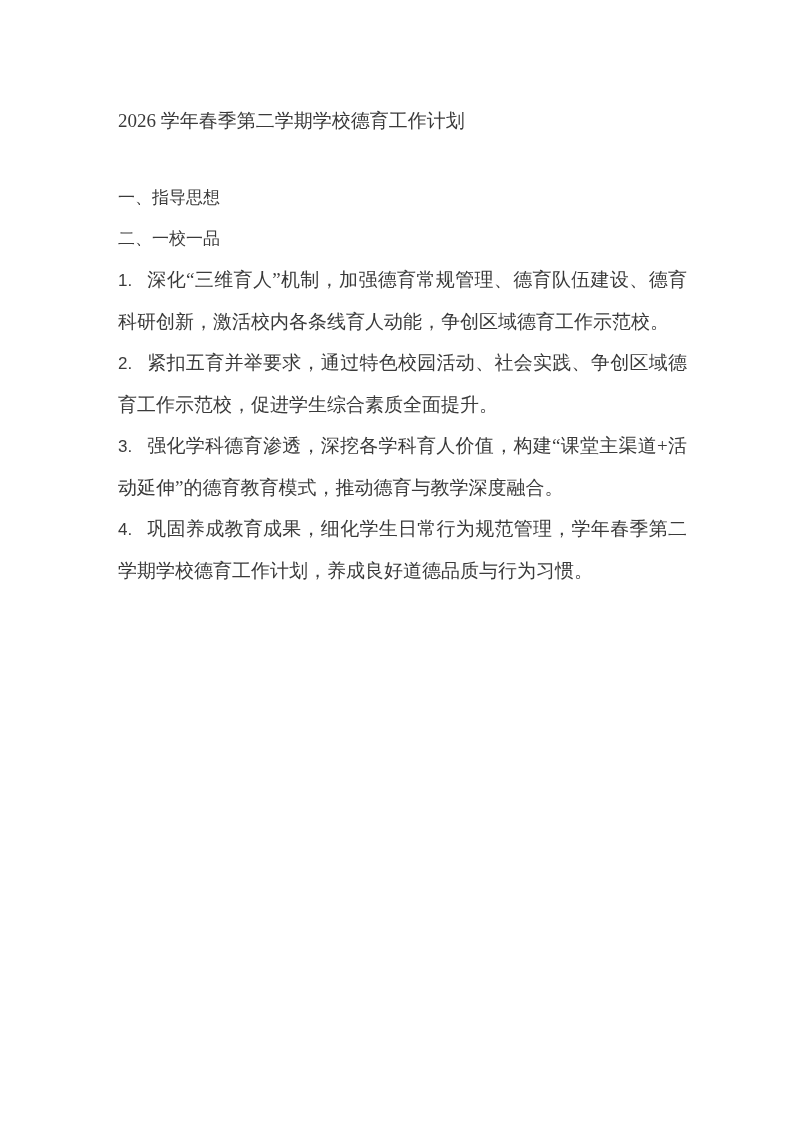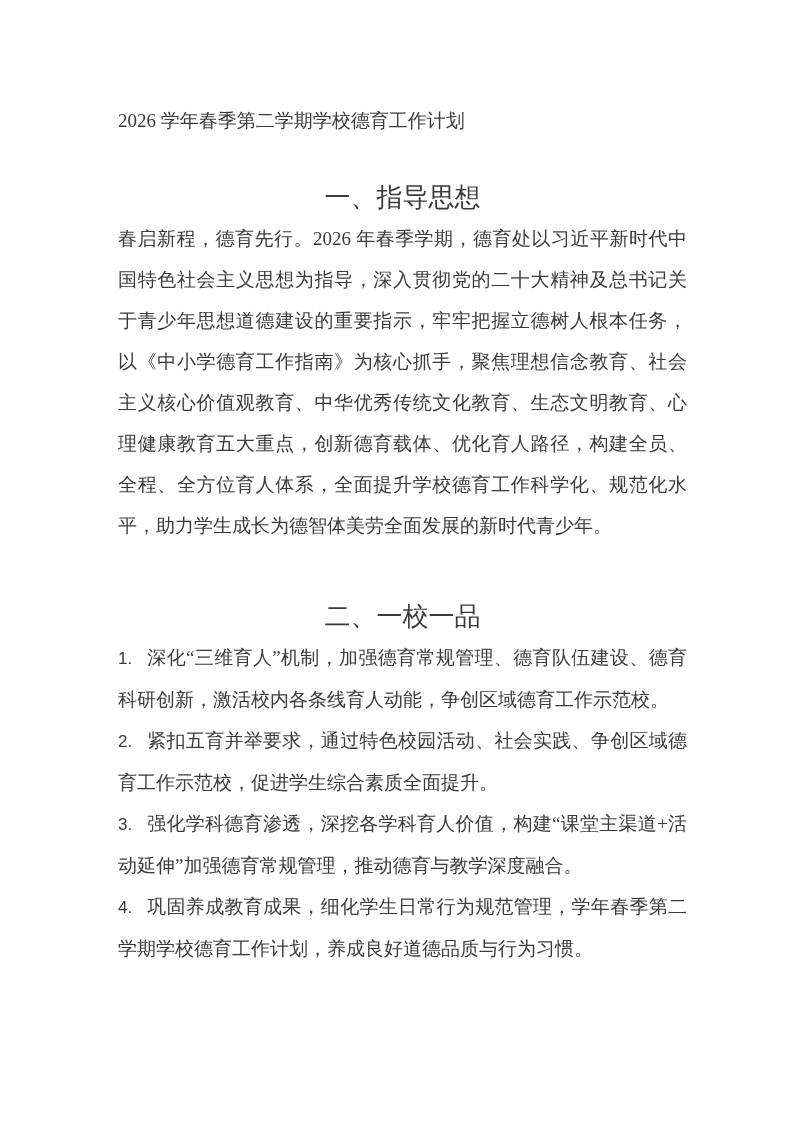--- a/index.html
+++ b/index.html
@@ -24,23 +24,23 @@
     line-height: 41px;
   }
   .doc-title {
     margin: 0 0 36px 0;
     font-size: 19px;
     font-weight: normal;
     text-align: left;
   }
   .section-heading {
     margin: 0;
-    font-size: 26px;
+    font-size: 17px;
     font-weight: normal;
-    text-align: center;
+    text-align: left;
   }
   .para {
     margin: 0;
     text-align: justify;
   }
   .para.lead {
     margin-bottom: 50px;
   }
   .list-item {
     margin: 0;
@@ -55,26 +55,25 @@
 </style>
 </head>
 <body>
 
 <div class="page">
 
   <h1 class="doc-title">2026 学年春季第二学期学校德育工作计划</h1>
 
   <h2 class="section-heading">一、指导思想</h2>
 
-  <p class="para lead">春启新程，德育先行。2026 年春季学期，德育处以习近平新时代中国特色社会主义思想为指导，深入贯彻党的二十大精神及总书记关于青少年思想道德建设的重要指示，牢牢把握立德树人根本任务，以《中小学德育工作指南》为核心抓手，聚焦理想信念教育、社会主义核心价值观教育、中华优秀传统文化教育、生态文明教育、心理健康教育五大重点，创新德育载体、优化育人路径，构建全员、全程、全方位育人体系，全面提升学校德育工作科学化、规范化水平，助力学生成长为德智体美劳全面发展的新时代青少年。</p>
 
   <h2 class="section-heading">二、一校一品</h2>
 
   <p class="list-item"><span class="num">1.</span><span>深化“三维育人”机制，加强德育常规管理、德育队伍建设、德育科研创新，激活校内各条线育人动能，争创区域德育工作示范校。</span></p>
 
   <p class="list-item"><span class="num">2.</span><span>紧扣五育并举要求，通过特色校园活动、社会实践、争创区域德育工作示范校，促进学生综合素质全面提升。</span></p>
 
-  <p class="list-item"><span class="num">3.</span><span>强化学科德育渗透，深挖各学科育人价值，构建“课堂主渠道+活动延伸”加强德育常规管理，推动德育与教学深度融合。</span></p>
+  <p class="list-item"><span class="num">3.</span><span>强化学科德育渗透，深挖各学科育人价值，构建“课堂主渠道+活动延伸”的德育教育模式，推动德育与教学深度融合。</span></p>
 
   <p class="list-item"><span class="num">4.</span><span>巩固养成教育成果，细化学生日常行为规范管理，学年春季第二学期学校德育工作计划，养成良好道德品质与行为习惯。</span></p>
 
 
 </div>
 
 </body></html>

